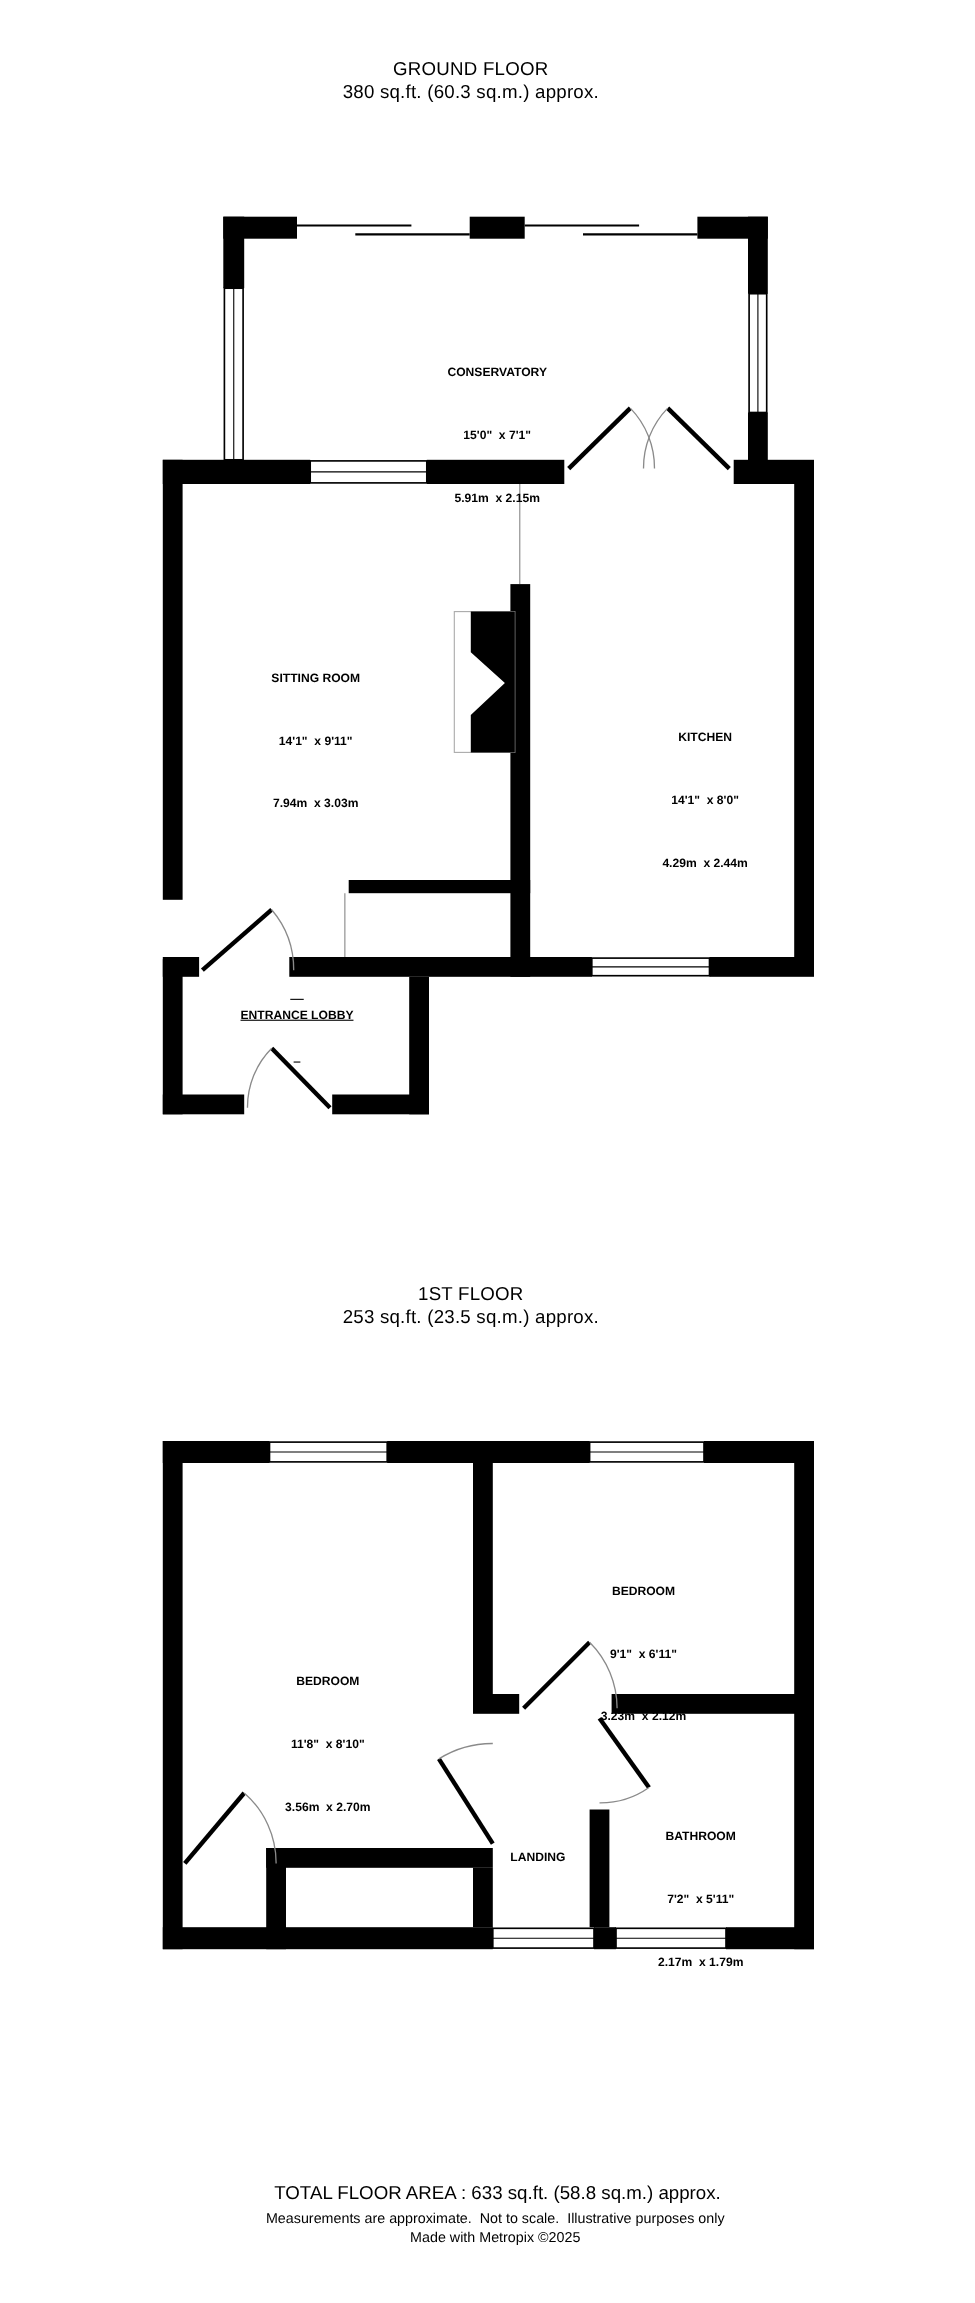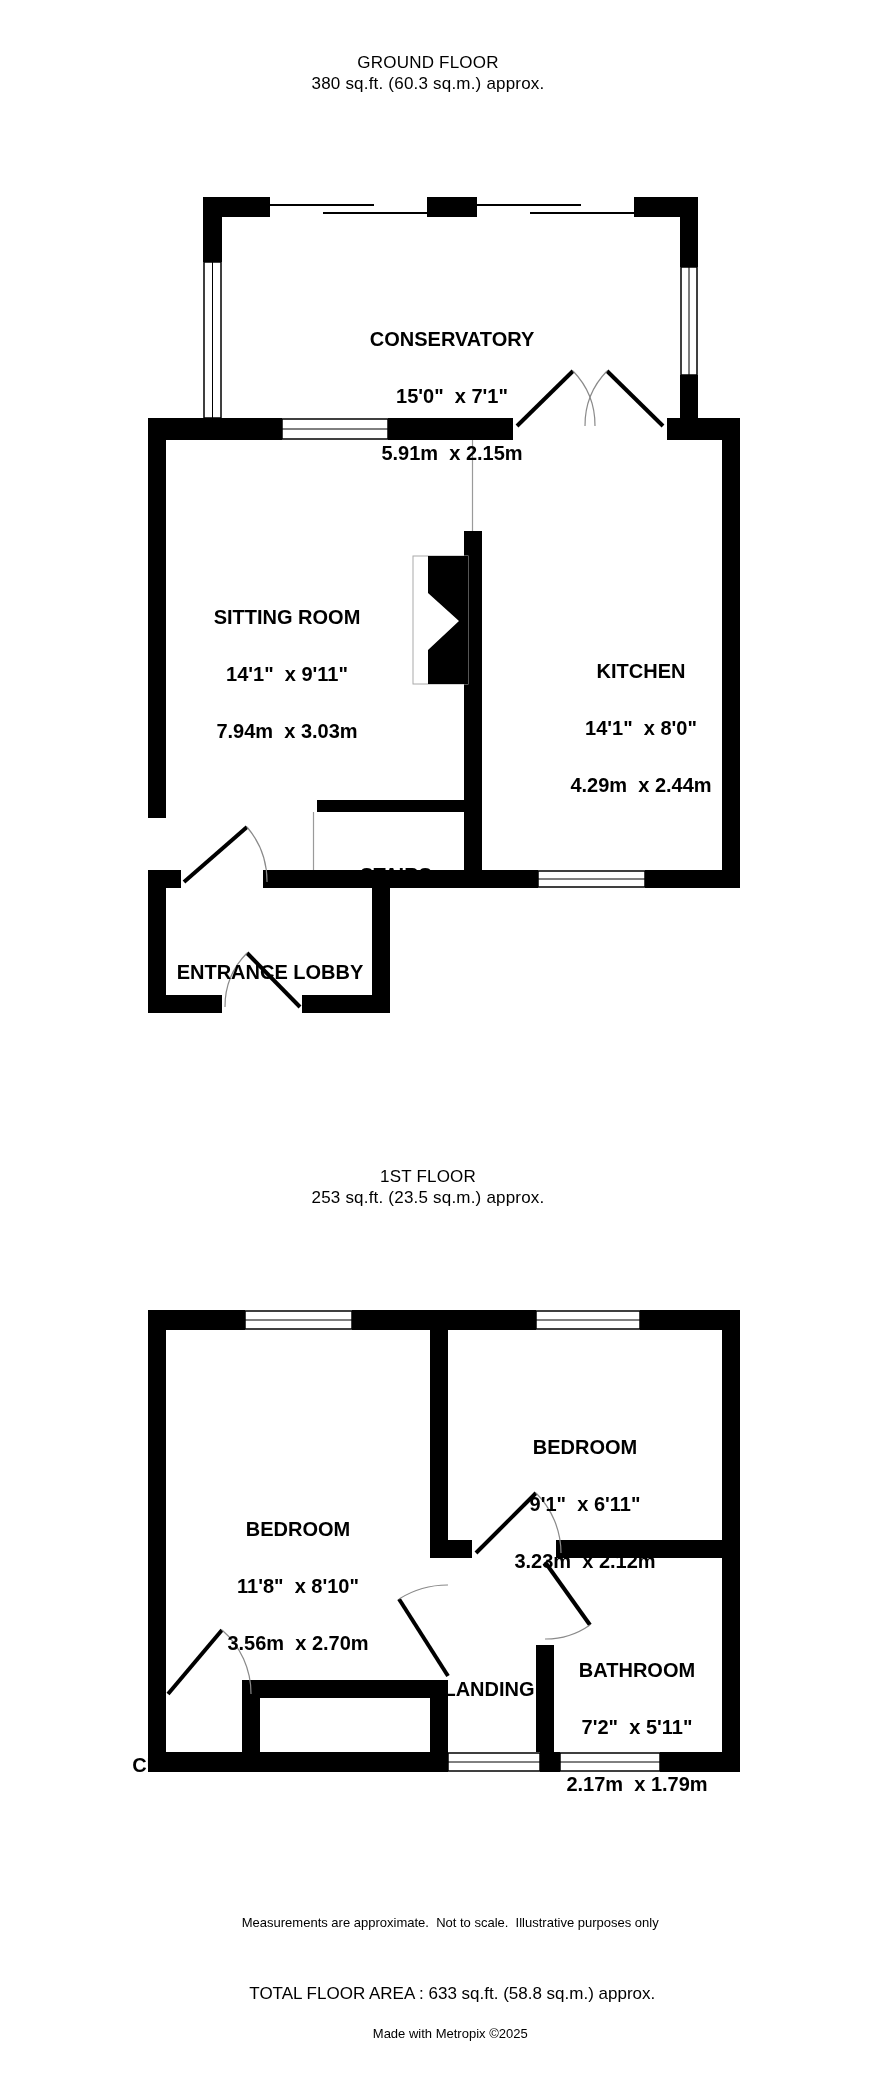--- a/index.html
+++ b/index.html
@@ -3,21 +3,21 @@
 <meta charset="utf-8">
 <style>
   html,body{margin:0;padding:0;background:#ffffff;}
   .page{position:relative;width:820px;height:2094px;background:#fff;overflow:hidden;
         font-family:"Liberation Sans", sans-serif;color:#000;}
   svg.plan{position:absolute;left:0;top:0;z-index:2;}
   .lbl{position:absolute;transform:translateX(-50%);text-align:center;z-index:3;
        font-family:"Liberation Sans", sans-serif;}
   .lbl.under{z-index:1;}
   .floor-title{font-size:17px;font-weight:400;line-height:21px;letter-spacing:.2px;}
-  .room{font-size:20px;font-weight:bold;line-height:19px;white-space:pre;}
+  .room{font-size:11px;font-weight:bold;line-height:19px;white-space:pre;}
   .room span{display:block;}
   .footer-total{font-size:17px;font-weight:400;white-space:pre;}
   .footer-small{font-size:13px;font-weight:400;white-space:pre;}
   .wall{fill:#000;stroke:none;}
   .win{fill:#fff;stroke:#000;stroke-width:1.5;}
   .winline{stroke:#000;stroke-width:1;fill:none;}
   .glaz{stroke:#000;stroke-width:2;fill:none;}
   .leaf{stroke:#000;stroke-width:4;fill:none;}
   .arc{stroke:#8a8a8a;stroke-width:1.2;fill:none;}
   .thin{stroke:#9a9a9a;stroke-width:1.2;fill:none;}
@@ -183,21 +183,21 @@
   <div class="lbl room" style="left:605px;top:624px;margin-left:36px;">
     <span>KITCHEN</span>
     <span>14'1"  x 8'0"</span>
     <span>4.29m  x 2.44m</span>
   </div>
 
   <div class="lbl room" style="left:396px;top:828px;">
     <span>STAIRS</span>
   </div>
 
-  <div class="lbl room" style="left:270px;top:925px;">
+  <div class="lbl room" style="left:270px;top:876px;text-decoration:underline;">
     <span>ENTRANCE LOBBY</span>
   </div>
 
   <div class="lbl floor-title" style="left:428px;top:1166px;">
     <span>1ST FLOOR</span>
     <span style="display:block">253 sq.ft. (23.5 sq.m.) approx.</span>
   </div>
 
   <div class="lbl room" style="left:298px;top:1482px;">
     <span>BEDROOM</span>
@@ -221,20 +221,20 @@
     <span>LANDING</span>
   </div>
 
   <div class="lbl room" style="left:345px;top:1718px;">
     <span>STAIRS</span>
   </div>
 
   <div class="lbl footer-total" style="left:443px;top:1964px;">
     <span>TOTAL FLOOR AREA : 633 sq.ft. (58.8 sq.m.) approx.</span>
   </div>
-  <div class="lbl footer-small" style="left:443px;top:1900px;">
+  <div class="lbl footer-small" style="left:443px;top:1994px;">
     <span>Measurements are approximate.  Not to scale.  Illustrative purposes only</span>
   </div>
   <div class="lbl footer-small" style="left:443px;top:2011px;">
     <span>Made with Metropix ©2025</span>
   </div>
 
 </div>
 
 </body></html>

